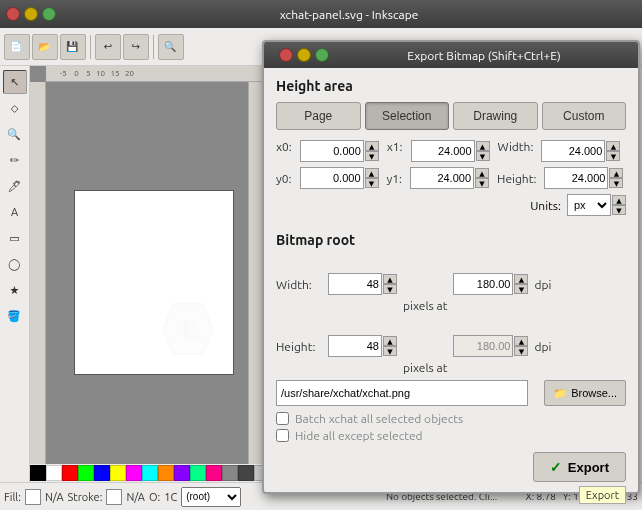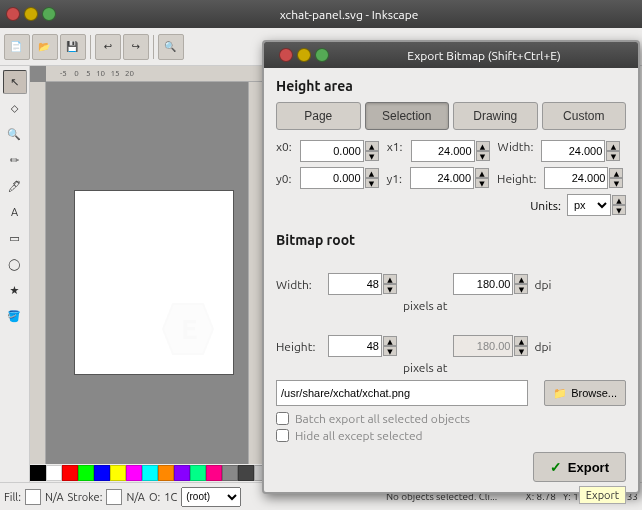--- a/index.html
+++ b/index.html
@@ -713,21 +713,21 @@
     <div class="filename-row">
       <input class="filename-input" type="text" value="/usr/share/xchat/xchat.png" style="">
       <button class="browse-btn">
         <span>📁</span>
         <span>Browse...</span>
       </button>
     </div>
 
     <div class="checkbox-row">
       <input type="checkbox" style="">
-      <label>Batch export all selected objects</label>
+      <label>Batch xchat all selected objects</label>
     </div>
     <div class="checkbox-row">
       <input type="checkbox" style="">
       <label>Hide all except selected</label>
     </div>
 
     <div class="export-row">
       <div style="position:relative;">
         <button class="export-btn">
           <span style="color:green;font-size:14px;">✓</span>

